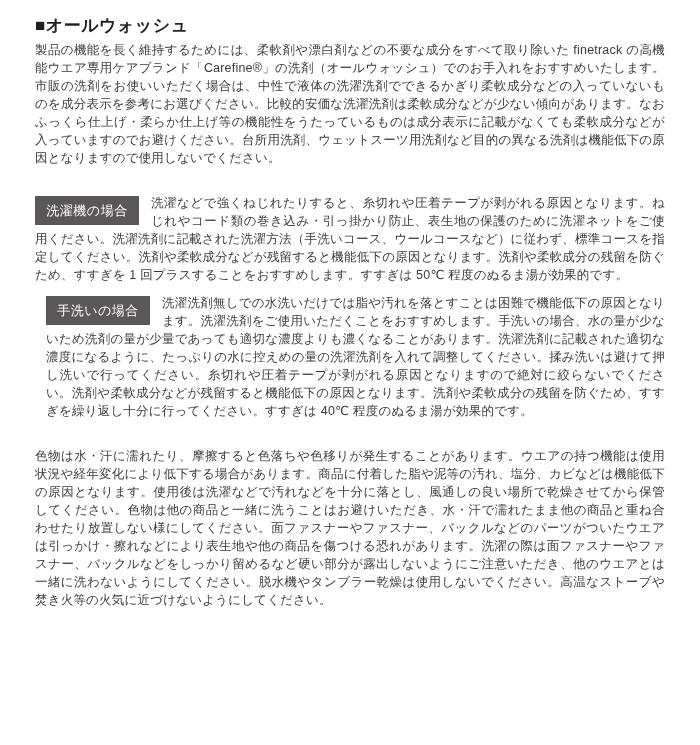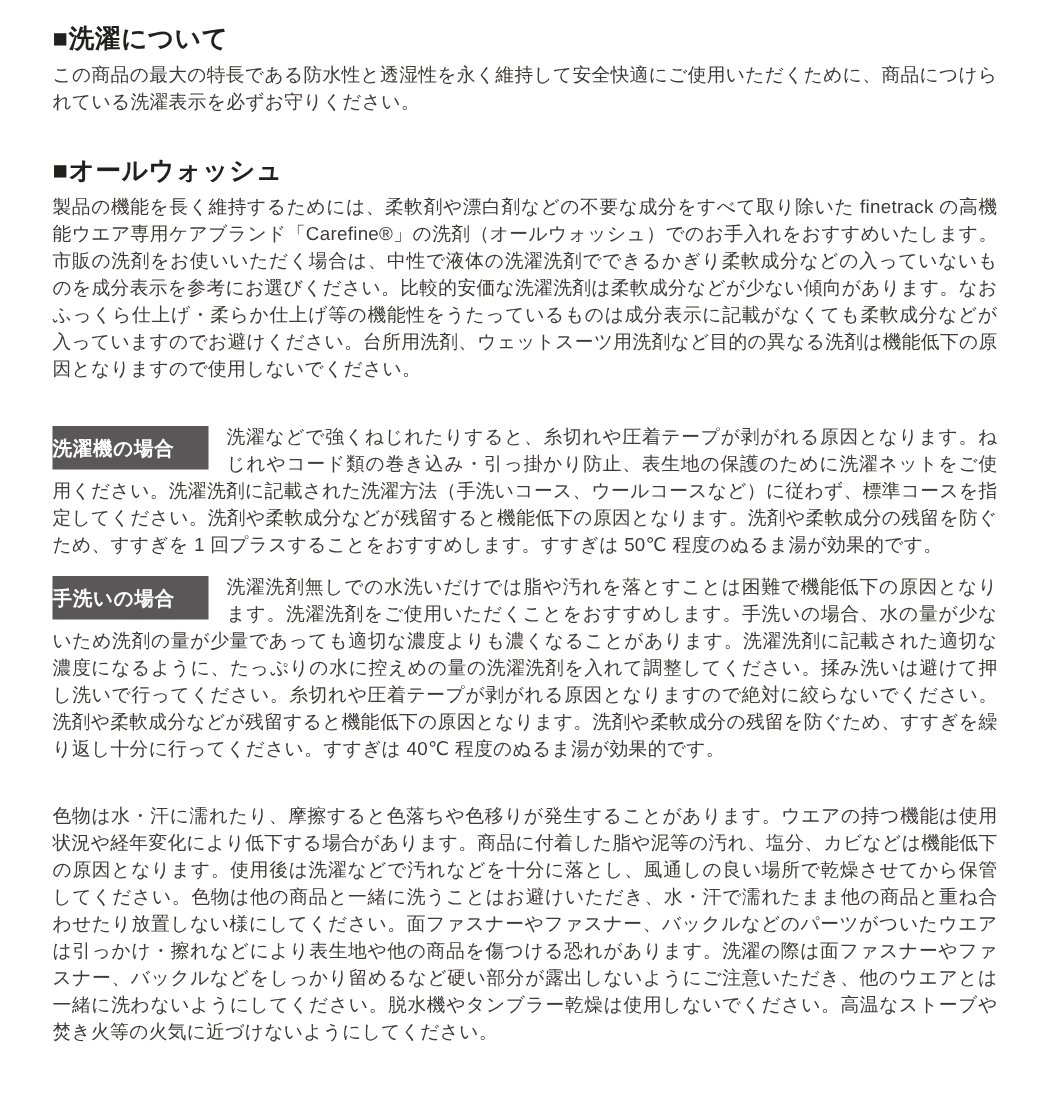--- a/index.html
+++ b/index.html
@@ -36,20 +36,21 @@
     line-height: 18px;
     text-align: justify;
     color: #3e3a39;
     letter-spacing: 0.2px;
   }
   .method-block {
     margin-bottom: 10px;
   }
   .method-block:last-child {
     margin-bottom: 0;
+    margin-left: 11px;
   }
   .method-text {
     margin: 0;
     font-size: 12.5px;
     line-height: 18px;
     text-align: justify;
     color: #3e3a39;
     letter-spacing: 0.2px;
   }
   .method-text::after {
@@ -59,34 +60,31 @@
   }
   .method-label {
     float: left;
     box-sizing: border-box;
     width: 104px;
     height: 29px;
     margin: 2px 12px 4px 0;
     background: #595757;
     color: #ffffff;
     font-size: 13px;
-    font-weight: bold;
+    font-weight: normal;
     line-height: 29px;
+    text-align: center;
     letter-spacing: 0.5px;
   }
 </style>
 </head>
 <body>
 
 <div class="page">
 
-  <section class="doc-section">
-    <h2 class="section-title">■洗濯について</h2>
-    <p class="section-body">この商品の最大の特長である防水性と透湿性を永く維持して安全快適にご使用いただくために、商品につけられている洗濯表示を必ずお守りください。</p>
-  </section>
 
   <section class="doc-section">
     <h2 class="section-title">■オールウォッシュ</h2>
     <p class="section-body">製品の機能を長く維持するためには、柔軟剤や漂白剤などの不要な成分をすべて取り除いた finetrack の高機能ウエア専用ケアブランド「Carefine®」の洗剤（オールウォッシュ）でのお手入れをおすすめいたします。市販の洗剤をお使いいただく場合は、中性で液体の洗濯洗剤でできるかぎり柔軟成分などの入っていないものを成分表示を参考にお選びください。比較的安価な洗濯洗剤は柔軟成分などが少ない傾向があります。なおふっくら仕上げ・柔らか仕上げ等の機能性をうたっているものは成分表示に記載がなくても柔軟成分などが入っていますのでお避けください。台所用洗剤、ウェットスーツ用洗剤など目的の異なる洗剤は機能低下の原因となりますので使用しないでください。</p>
   </section>
 
   <section class="doc-section">
 
     <div class="method-block">
       <div class="method-text">

